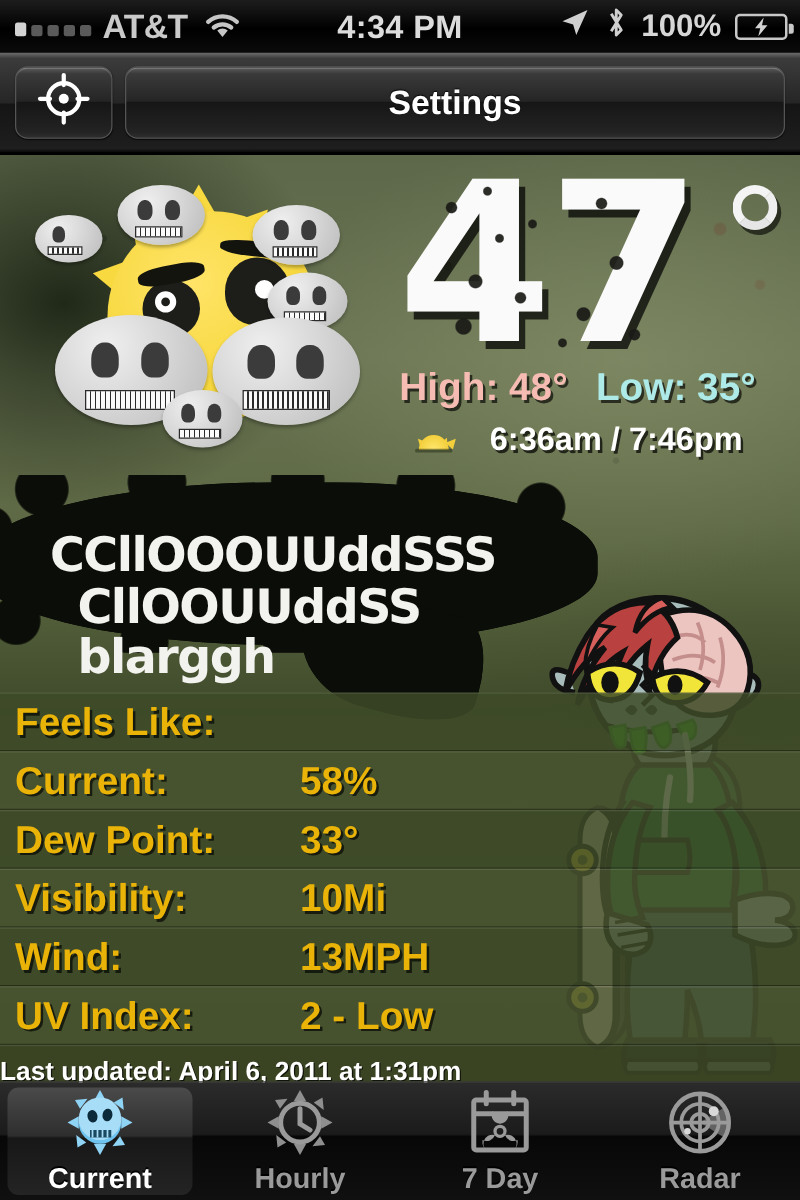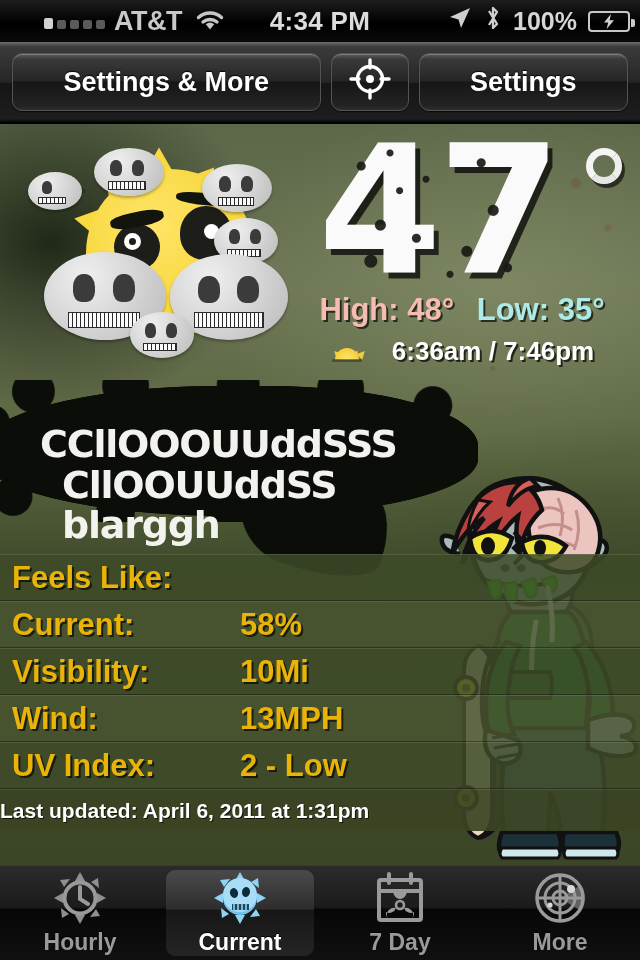--- a/index.html
+++ b/index.html
@@ -11,21 +11,21 @@
   }
   #app { position:absolute; inset:0; width:640px; height:960px; overflow:hidden; }
 
   
   .statusbar {
     position:absolute; top:0; left:0; width:640px; height:42px;
     background:linear-gradient(to bottom,#1d1d1d 0%,#000 55%,#0a0a0a 100%);
     display:flex; align-items:center; color:#cfcfcf;
     font-size:26px; font-weight:bold; z-index:40;
   }
-  .sb-left { display:flex; align-items:center; gap:9px; padding-left:12px; flex:0 0 auto;margin-left:32px;}
+  .sb-left { display:flex; align-items:center; gap:9px; padding-left:12px; flex:0 0 auto;}
   .sb-dots { display:flex; align-items:flex-end; gap:4px; height:16px; }
   .sb-dots i { display:block; width:9px; height:9px; border-radius:2px; background:#5a5a5a; }
   .sb-dots i.on { background:#d2d2d2; height:11px; }
   .sb-carrier { font-size:27px; letter-spacing:-0.5px; color:#c9c9c9; }
   .sb-wifi { width:32px; height:24px; position:relative; margin-left:3px; }
   .sb-center { position:absolute; left:0; right:0; text-align:center; font-size:26px; color:#dcdcdc; letter-spacing:0.3px;}
   .sb-right { margin-left:auto; display:flex; align-items:center; gap:11px; padding-right:10px; }
   .sb-batt { width:42px; height:21px; border:2px solid #c8c8c8; border-radius:4px; position:relative; display:flex; align-items:center; justify-content:center;}
   .sb-batt:after { content:""; position:absolute; right:-7px; top:6px; width:4px; height:8px; background:#c8c8c8; border-radius:0 2px 2px 0;}
   .sb-pct { font-size:25px; color:#d6d6d6; }
@@ -270,23 +270,20 @@
       <span class="sb-pct">100%</span>
       <span class="sb-batt">
         <svg width="20" height="17" viewBox="0 0 20 17">
             <path d="M12 1 L5 9.5 H9.2 L7.6 16 L15 7.2 H10.6 Z" fill="#d2d2d2"></path>
           </svg>
       </span>
     </div>
   </div>
 
   <div class="navbar">
-    <div class="navbtn settings">
-      <span>Settings &amp; More</span>
-    </div>
     <div class="navbtn locate">
       <span>
         <svg width="44" height="44" viewBox="0 0 44 44">
           <circle cx="22" cy="22" r="12.5" fill="none" stroke="#fff" stroke-width="3.4"></circle>
           <circle cx="22" cy="22" r="4" fill="#fff"></circle>
           <path d="M22 3 V11 M22 33 V41 M3 22 H11 M33 22 H41" stroke="#fff" stroke-width="3.4" stroke-linecap="round"></path>
         </svg>
       </span>
     </div>
     <div class="navbtn city">
@@ -451,55 +448,39 @@
 
   <div class="details">
     <div class="drow">
       <span class="dlabel">Feels Like:</span>
     </div>
     <div class="drow">
       <span class="dlabel">Current:</span>
       <span class="dvalue">58%</span>
     </div>
     <div class="drow">
+      <span class="dlabel">Dew Point:</span>
+      <span class="dvalue">33°</span>
+    </div>
+    <div class="drow">
       <span class="dlabel">Visibility:</span>
       <span class="dvalue">10Mi</span>
     </div>
     <div class="drow">
       <span class="dlabel">Wind:</span>
       <span class="dvalue">13MPH</span>
     </div>
     <div class="drow">
       <span class="dlabel">UV Index:</span>
       <span class="dvalue">2 - Low</span>
     </div>
     <div class="updated">Last updated: April 6, 2011 at 1:31pm</div>
   </div>
 
   <div class="tabbar">
-
-    <div class="tab">
-      <span class="ticon">
-        <svg width="54" height="54" viewBox="0 0 54 54">
-          <g fill="#8f8f8f">
-            <path d="M27 1 l5 9 h-10z"></path>
-              <path d="M45 7 l1 10 l-8 -6z"></path>
-              <path d="M53 27 l-9 5 v-10z"></path>
-            <path d="M47 45 l-10 1 l6 -8z"></path>
-              <path d="M27 53 l-5 -9 h10z"></path>
-              <path d="M9 47 l-1 -10 l8 6z"></path>
-            <path d="M1 27 l9 -5 v10z"></path>
-              <path d="M7 9 l10 -1 l-6 8z"></path>
-          </g>
-          <circle cx="27" cy="27" r="15.5" fill="none" stroke="#9a9a9a" stroke-width="4"></circle>
-          <path d="M27 16 V28 L35 33" stroke="#9a9a9a" stroke-width="4" fill="none" stroke-linecap="round"></path>
-        </svg>
-      </span>
-      <span class="tlabel">Hourly</span>
-    </div>
 
     <div class="tab active">
       <span class="tabhl"></span>
       <span class="ticon">
         <svg width="54" height="54" viewBox="0 0 54 54">
           <g fill="#8fd3f5">
             <path d="M27 1 l5 9 h-10z"></path>
               <path d="M45 7 l1 10 l-8 -6z"></path>
               <path d="M53 27 l-9 5 v-10z"></path>
             <path d="M47 45 l-10 1 l6 -8z"></path>
@@ -515,20 +496,40 @@
           <rect x="19" y="33" width="17" height="6" fill="#1b4a60"></rect>
           <path d="M21 33 v6 M25 33 v6 M29 33 v6 M33 33 v6" stroke="#a8ddf7" stroke-width="1.4"></path>
         </svg>
       </span>
       <span class="tlabel">Current</span>
     </div>
 
     <div class="tab">
       <span class="ticon">
         <svg width="54" height="54" viewBox="0 0 54 54">
+          <g fill="#8f8f8f">
+            <path d="M27 1 l5 9 h-10z"></path>
+              <path d="M45 7 l1 10 l-8 -6z"></path>
+              <path d="M53 27 l-9 5 v-10z"></path>
+            <path d="M47 45 l-10 1 l6 -8z"></path>
+              <path d="M27 53 l-5 -9 h10z"></path>
+              <path d="M9 47 l-1 -10 l8 6z"></path>
+            <path d="M1 27 l9 -5 v10z"></path>
+              <path d="M7 9 l10 -1 l-6 8z"></path>
+          </g>
+          <circle cx="27" cy="27" r="15.5" fill="none" stroke="#9a9a9a" stroke-width="4"></circle>
+          <path d="M27 16 V28 L35 33" stroke="#9a9a9a" stroke-width="4" fill="none" stroke-linecap="round"></path>
+        </svg>
+      </span>
+      <span class="tlabel">Hourly</span>
+    </div>
+
+    <div class="tab">
+      <span class="ticon">
+        <svg width="54" height="54" viewBox="0 0 54 54">
           <rect x="6" y="9" width="42" height="40" rx="2" fill="none" stroke="#9a9a9a" stroke-width="4"></rect>
           <path d="M6 20 H48" stroke="#9a9a9a" stroke-width="4"></path>
           <path d="M16 3 V12 M38 3 V12" stroke="#9a9a9a" stroke-width="4" stroke-linecap="round"></path>
           <circle cx="27" cy="34" r="4" fill="none" stroke="#9a9a9a" stroke-width="2.6"></circle>
           <path d="M27 28 a7 7 0 0 1 -6 -10 a9 9 0 0 0 12 0 a7 7 0 0 1 -6 10z" fill="#9a9a9a"></path>
           <path d="M23 37 a7 7 0 0 1 -10 4 a9 9 0 0 0 6 10 a7 7 0 0 1 4 -14z" fill="#9a9a9a"></path>
           <path d="M31 37 a7 7 0 0 0 10 4 a9 9 0 0 1 -6 10 a7 7 0 0 0 -4 -14z" fill="#9a9a9a"></path>
         </svg>
       </span>
       <span class="tlabel">7 Day</span>
@@ -539,17 +540,17 @@
         <svg width="54" height="54" viewBox="0 0 54 54">
           <circle cx="27" cy="27" r="23" fill="none" stroke="#9a9a9a" stroke-width="3.5"></circle>
           <circle cx="27" cy="27" r="15" fill="none" stroke="#9a9a9a" stroke-width="3"></circle>
           <circle cx="27" cy="27" r="7" fill="none" stroke="#9a9a9a" stroke-width="3"></circle>
           <path d="M27 4 V50 M4 27 H50" stroke="#9a9a9a" stroke-width="3"></path>
           <path d="M27 27 L48 14 A24 24 0 0 1 48 40 Z" fill="#9a9a9a" opacity=".55"></path>
           <circle cx="38" cy="18" r="4" fill="#d8d8d8"></circle>
           <circle cx="17" cy="34" r="2.6" fill="#d8d8d8"></circle>
         </svg>
       </span>
-      <span class="tlabel">More</span>
+      <span class="tlabel">Radar</span>
     </div>
 
   </div>
 </div>
 
 </body></html>

